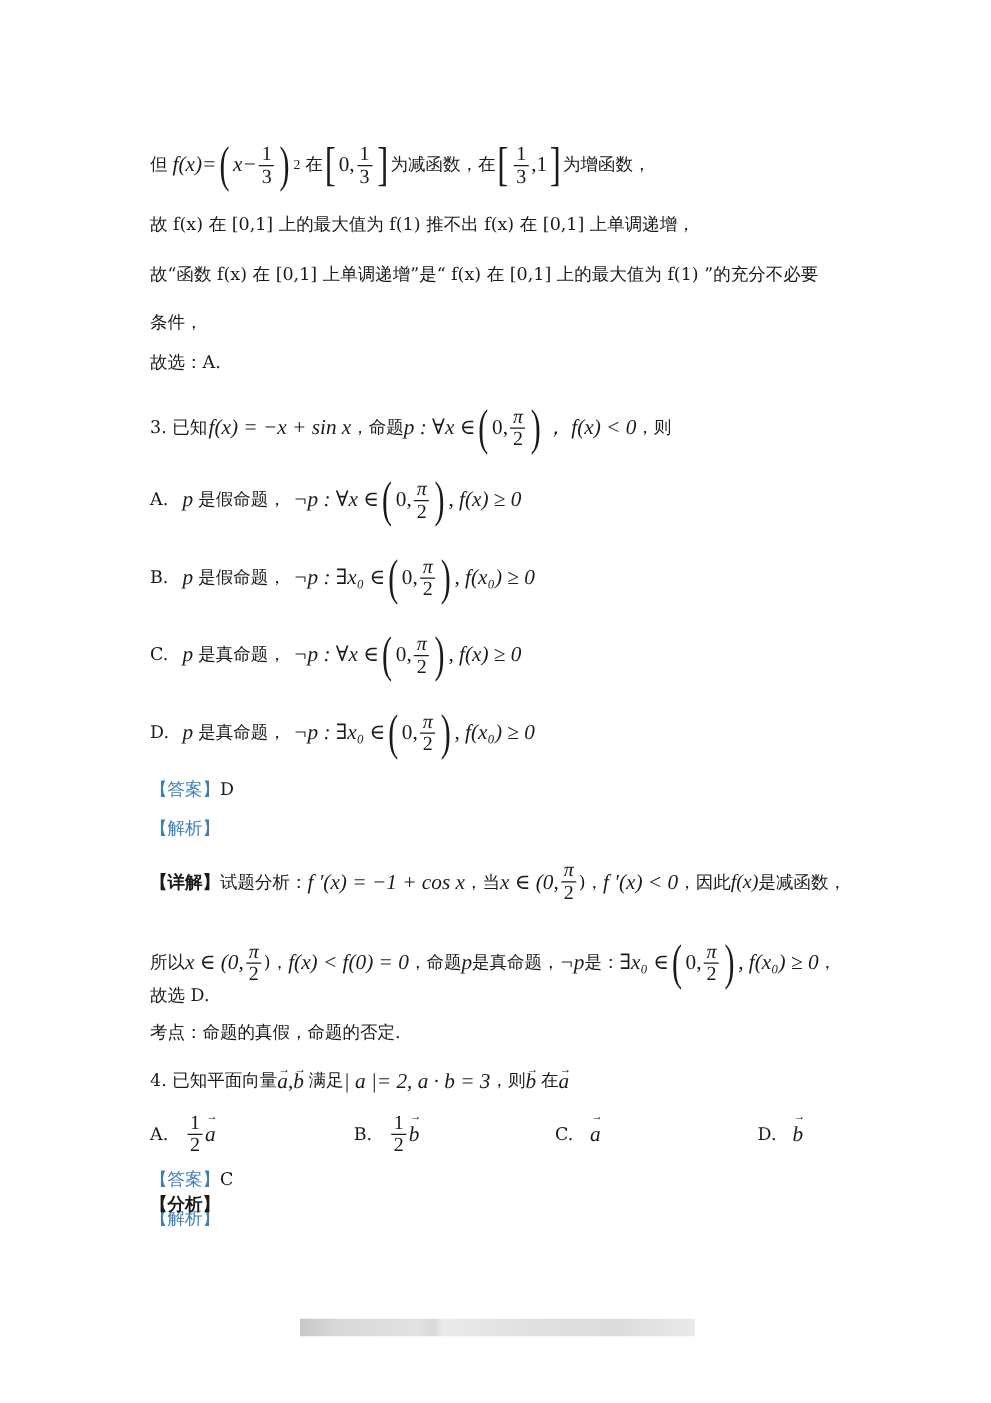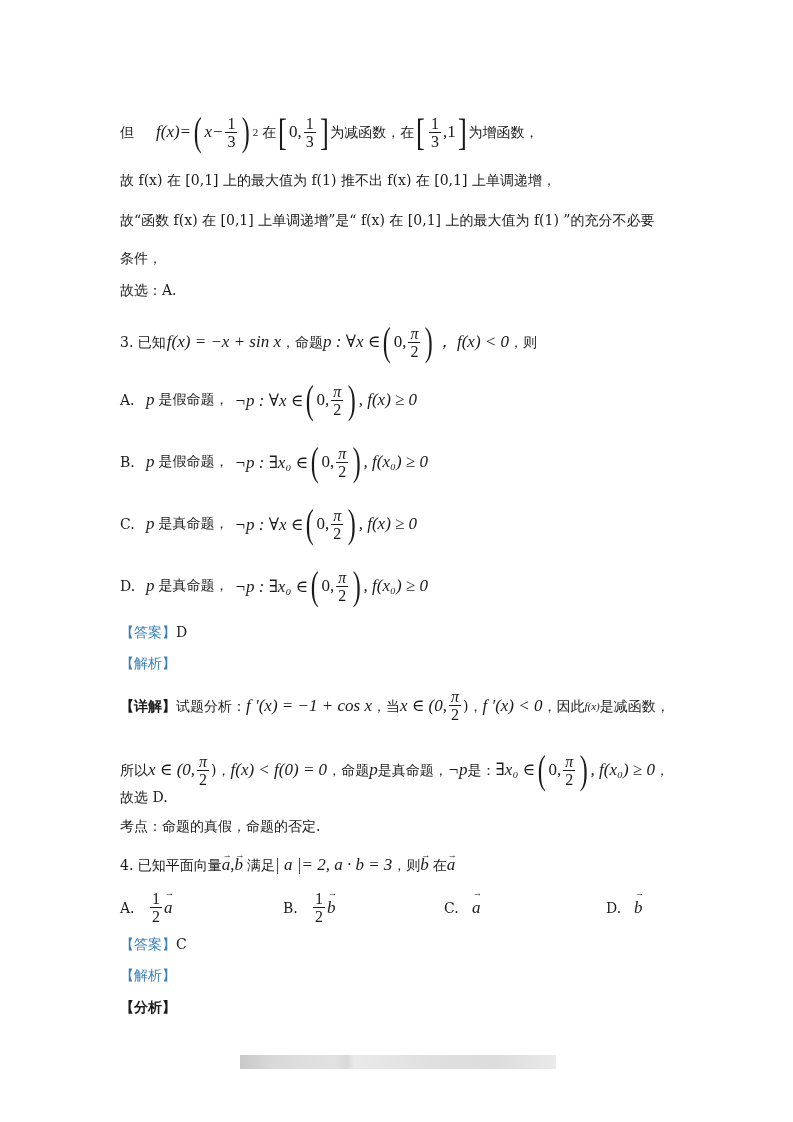--- a/index.html
+++ b/index.html
@@ -23,21 +23,21 @@
   .vec { position: relative; display: inline-block; font-family: "Liberation Serif", serif; font-style: italic; font-size: 17px; }
   .vec::before { content: "→"; position: absolute; top: -10px; left: 1px; font-size: 9px; font-style: normal; }
   .footer-bar { position: absolute; left: 240px; top: 1055px; width: 316px; height: 14px;
                 background: linear-gradient(90deg, #c8c8c8 0%, #d9d9d9 10%, #e2e2e2 30%, #d8d8d8 34%, #eaeaea 36%, #e0e0e0 60%, #dcdcdc 80%, #eaeaea 100%); }
 </style>
 </head>
 <body>
 
 <div class="line" style="top:112px;">
   <span class="cn">但</span>
-  <span class="m" style="margin-left:22px">f(x)=</span>
+  <span class="m" style="margin-left:4px">f(x)=</span>
   <span class="big">(</span>
   <span class="m">x−</span>
   <span class="frac">
       <span class="num">1</span>
       <span>3</span>
     </span>
   <span class="big">)</span>
   <span class="sup" style="margin-right:4px">2</span>
   <span class="cn">在</span>
   <span class="bigb">[</span>
@@ -158,21 +158,21 @@
   <span class="m">f ′(x) = −1 + cos x</span>
   <span class="cn">，当</span>
   <span class="m">x ∈ (0,</span>
   <span class="frac">
       <span class="num pi">π</span>
       <span>2</span>
     </span>
   <span class="cn">)，</span>
   <span class="m">f ′(x) &lt; 0</span>
   <span class="cn">，因此</span>
-  <span class="m" style="font-size:11px">f(x)</span>
+  <span class="m" style="font-size:16px">f(x)</span>
   <span class="cn">是减函数，</span>
 </div>
 
 <div class="line" style="top:750px;">
   <span class="cn">所以</span>
   <span class="m">x ∈ (0,</span>
   <span class="frac">
       <span class="num pi">π</span>
       <span>2</span>
     </span>
@@ -240,17 +240,17 @@
   <span class="vec">b</span>
 </div>
 
 <div class="line" style="top:934px;">
   <span class="cn blue">【答案】</span>
   <span class="cn">C</span>
 </div>
 <div class="line" style="top:965px;">
   <span class="cn blue">【解析】</span>
 </div>
-<div class="line" style="top:997px;flex-direction:column;">
+<div class="line" style="top:954px;flex-direction:column;">
   <span class="cn" style="font-weight:bold">【分析】</span>
 </div>
 
 <div class="footer-bar"></div>
 
 </body></html>

